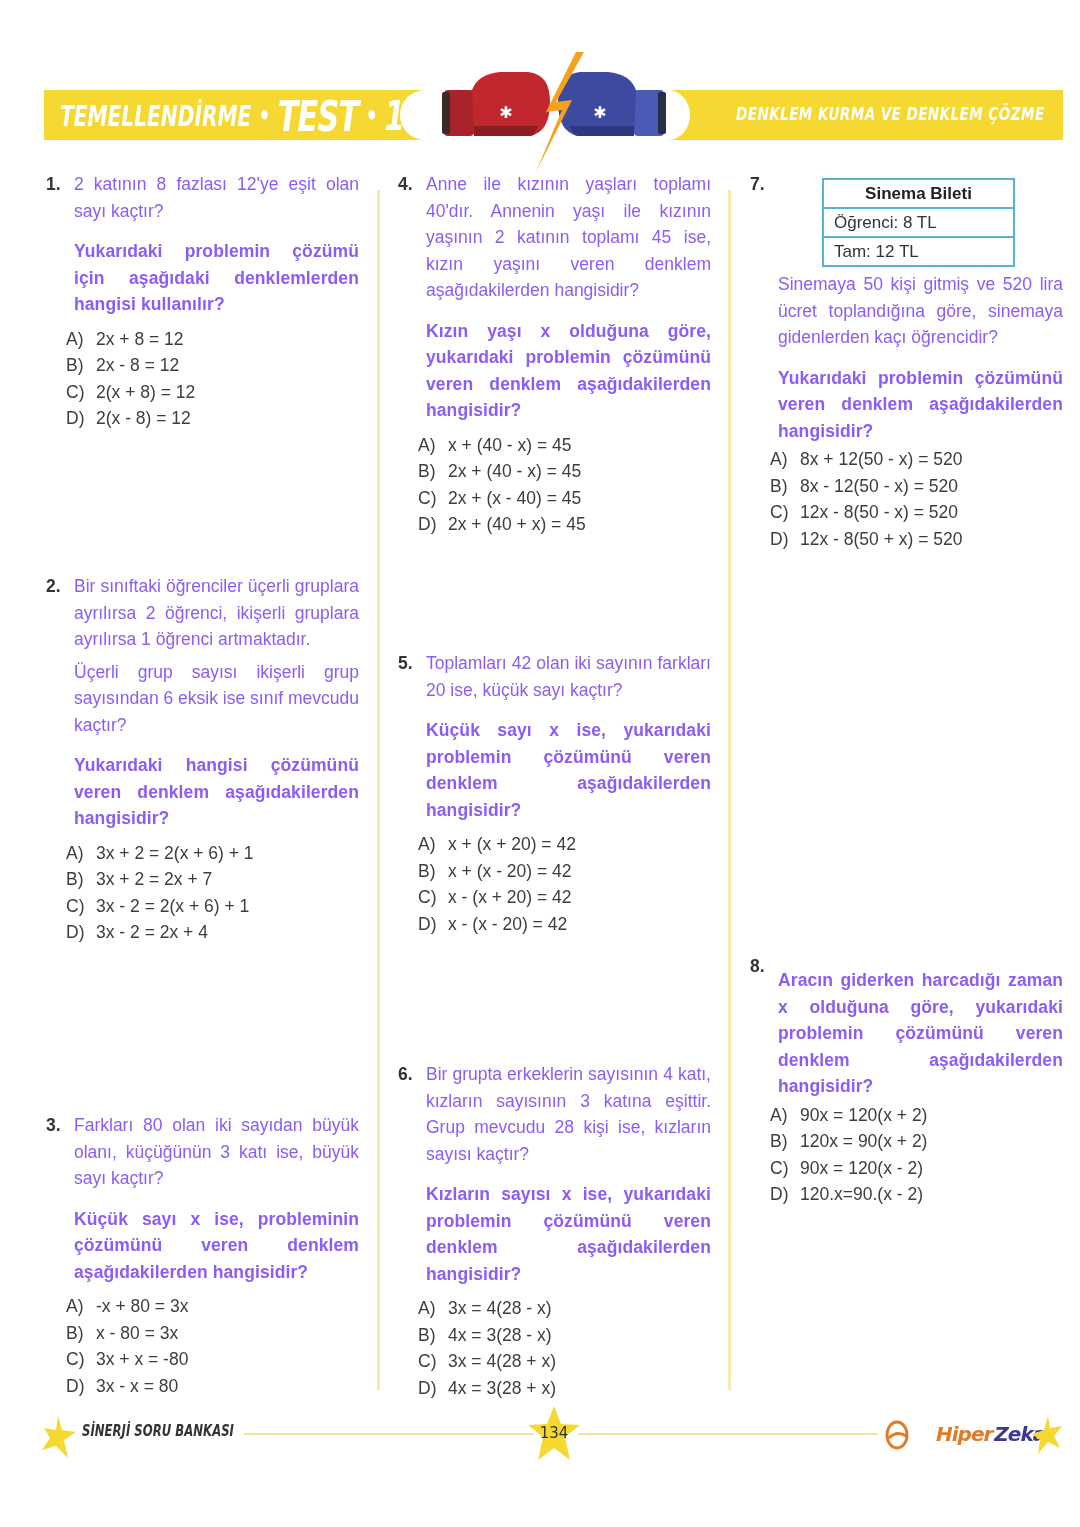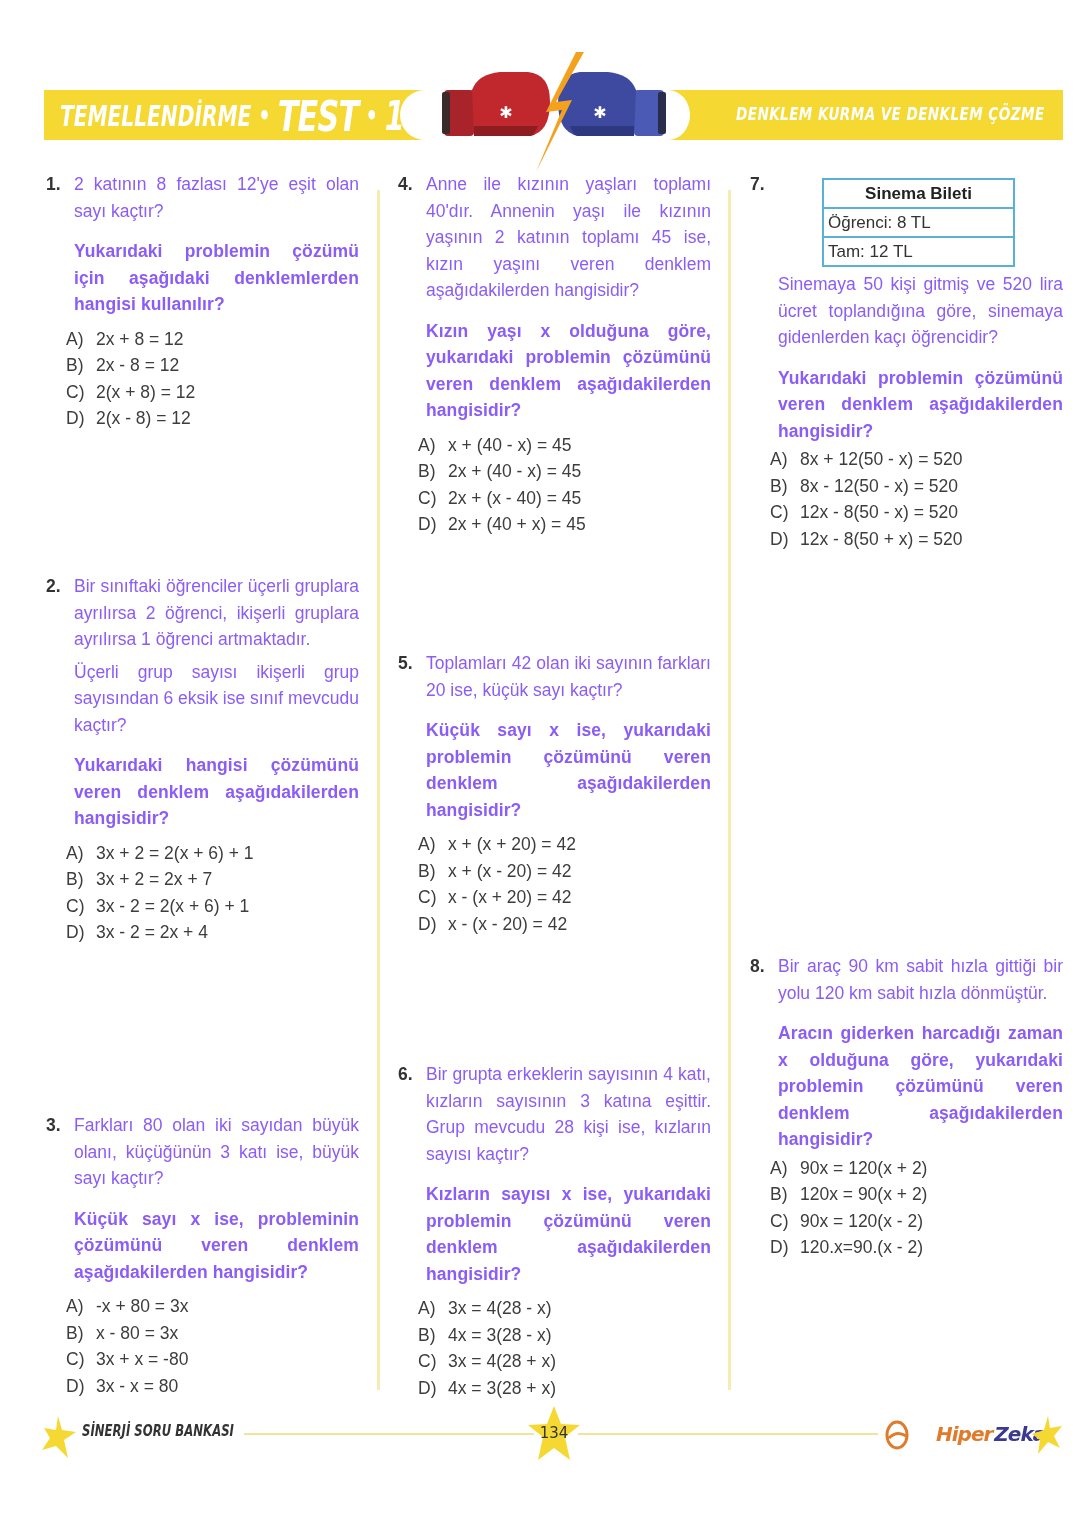--- a/index.html
+++ b/index.html
@@ -51,21 +51,21 @@
   .q .ask { font-weight: bold; color: #8b5cf6; text-align: justify; margin-top: 14px; letter-spacing: 0.1px; }
   .q .opts { margin-top: 8px; margin-left: -8px; }
   .q .opt { display: flex; height: 26.5px; color: #3d3d3d; }
   .q .opt .lbl { width: 30px; }
 
   
   .ticket {
     position: absolute; left: 822px; top: 178px; width: 193px; border: 2px solid #5ab0d6;
     border-collapse: collapse; font-size: 17px;
   }
-  .ticket td { border: 2px solid #5ab0d6; height: 29px; padding: 0 4px; color: #333; }
+  .ticket td { border: 2px solid #5ab0d6; height: 29px; padding: 0 10px; color: #333; }
   .ticket .th { text-align: center; font-weight: bold; color: #222; }
 
   
   .footer-line { position: absolute; top: 1433px; height: 2px; background: #f3e39a; }
   .footer-brand {
     position: absolute; left: 82px; top: 1422px; font-family: "DejaVu Sans", sans-serif;
     font-style: italic; font-weight: bold; font-size: 15px; color: #333; transform: scaleX(0.78);
     transform-origin: left center; white-space: nowrap;
   }
   .page-num {
@@ -291,21 +291,20 @@
       </div>
     <div class="opt">
         <span class="lbl">D)</span>
         <span>12x - 8(50 + x) = 520</span>
       </div>
   </div>
 </div>
 
 <div class="q" style="left:778px; top:953px;">
   <span class="qnum">8.</span>
-  <div class="stem">Bir araç 90 km sabit hızla gittiği bir yolu 120 km sabit hızla dönmüştür.</div>
   <div class="ask">Aracın giderken harcadığı zaman x olduğuna göre, yukarıdaki problemin çözümünü veren denklem aşağıdakilerden hangisidir?</div>
   <div class="opts" style="margin-top:2px;">
     <div class="opt">
         <span class="lbl">A)</span>
         <span>90x = 120(x + 2)</span>
       </div>
     <div class="opt">
         <span class="lbl">B)</span>
         <span>120x = 90(x + 2)</span>
       </div>

